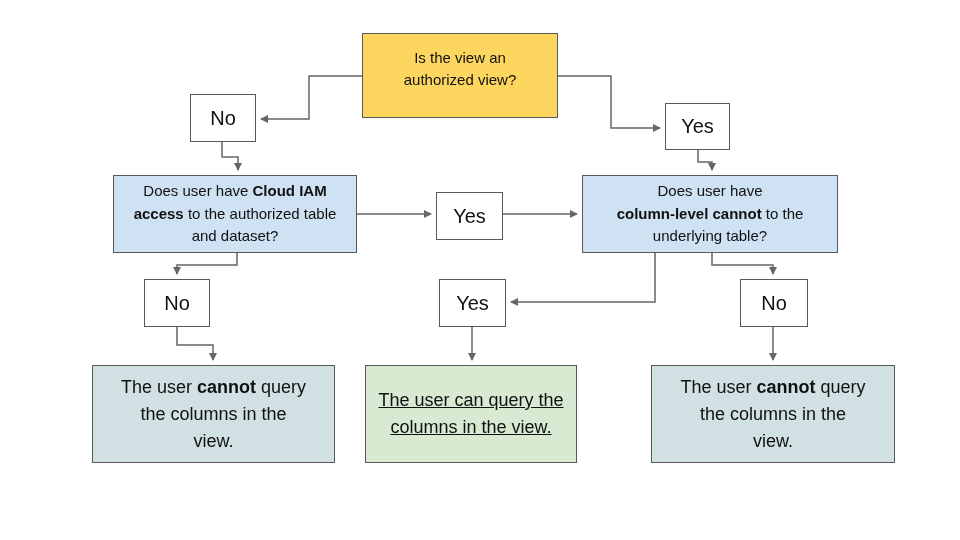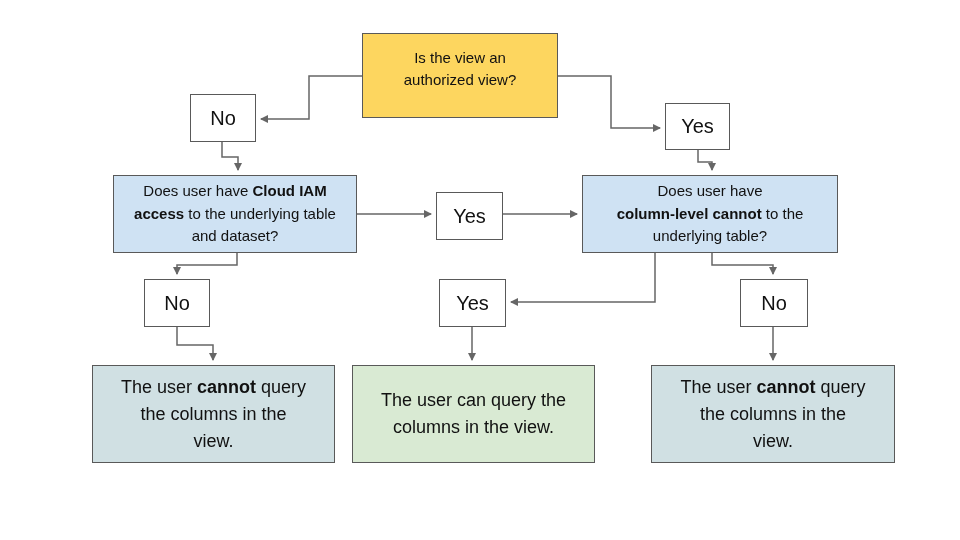--- a/index.html
+++ b/index.html
@@ -26,21 +26,21 @@
   .no3{left:740px;top:279px;width:68px;}
   .question{background:#cfe2f3;font-size:15px;line-height:1.5;}
   .qleft{left:113px;top:175px;width:244px;height:78px;}
   .qleft .txt{max-width:206px;}
   .qright{left:582px;top:175px;width:256px;height:78px;}
   .qright .txt{max-width:212px;}
   .blk{display:block;}
   .outcome{height:98px;font-size:18px;line-height:1.5;}
   .outcome .txt{max-width:186px;}
   .oleft{left:92px;top:365px;width:243px;background:#d0e0e3;}
-  .omid{left:352px;top:365px;width:243px;background:#d9ead3;}
+  .omid{left:365px;top:365px;width:212px;background:#d9ead3;text-decoration:underline;}
   .oright{left:651px;top:365px;width:244px;background:#d0e0e3;}
   b{font-weight:bold;}
 </style>
 </head>
 <body>
 
 <svg class="connectors" width="960" height="540" viewBox="0 0 960 540">
   <defs>
     <marker id="arrow" markerWidth="9" markerHeight="8" refX="7" refY="4" orient="auto" markerUnits="userSpaceOnUse">
       <path d="M0,0 L8,4 L0,8 Z" fill="#666"></path>
@@ -66,21 +66,21 @@
 
 <div class="box small no1">
   <span class="txt">No</span>
 </div>
 
 <div class="box small yes1">
   <span class="txt">Yes</span>
 </div>
 
 <div class="box question qleft" style="background-color: rgb(207, 226, 243);">
-  <span class="txt"><span>Does user have </span><b>Cloud IAM access</b><span> to the underlying table and dataset?</span></span>
+  <span class="txt"><span>Does user have </span><b>Cloud IAM access</b><span> to the authorized table and dataset?</span></span>
 </div>
 
 <div class="box small yesmid">
   <span class="txt">Yes</span>
 </div>
 
 <div class="box question qright" style="background-color: rgb(207, 226, 243);">
   <span class="txt"><span class="blk">Does user have</span><b>column-level cannot</b><span> to the underlying table?</span></span>
 </div>
 

